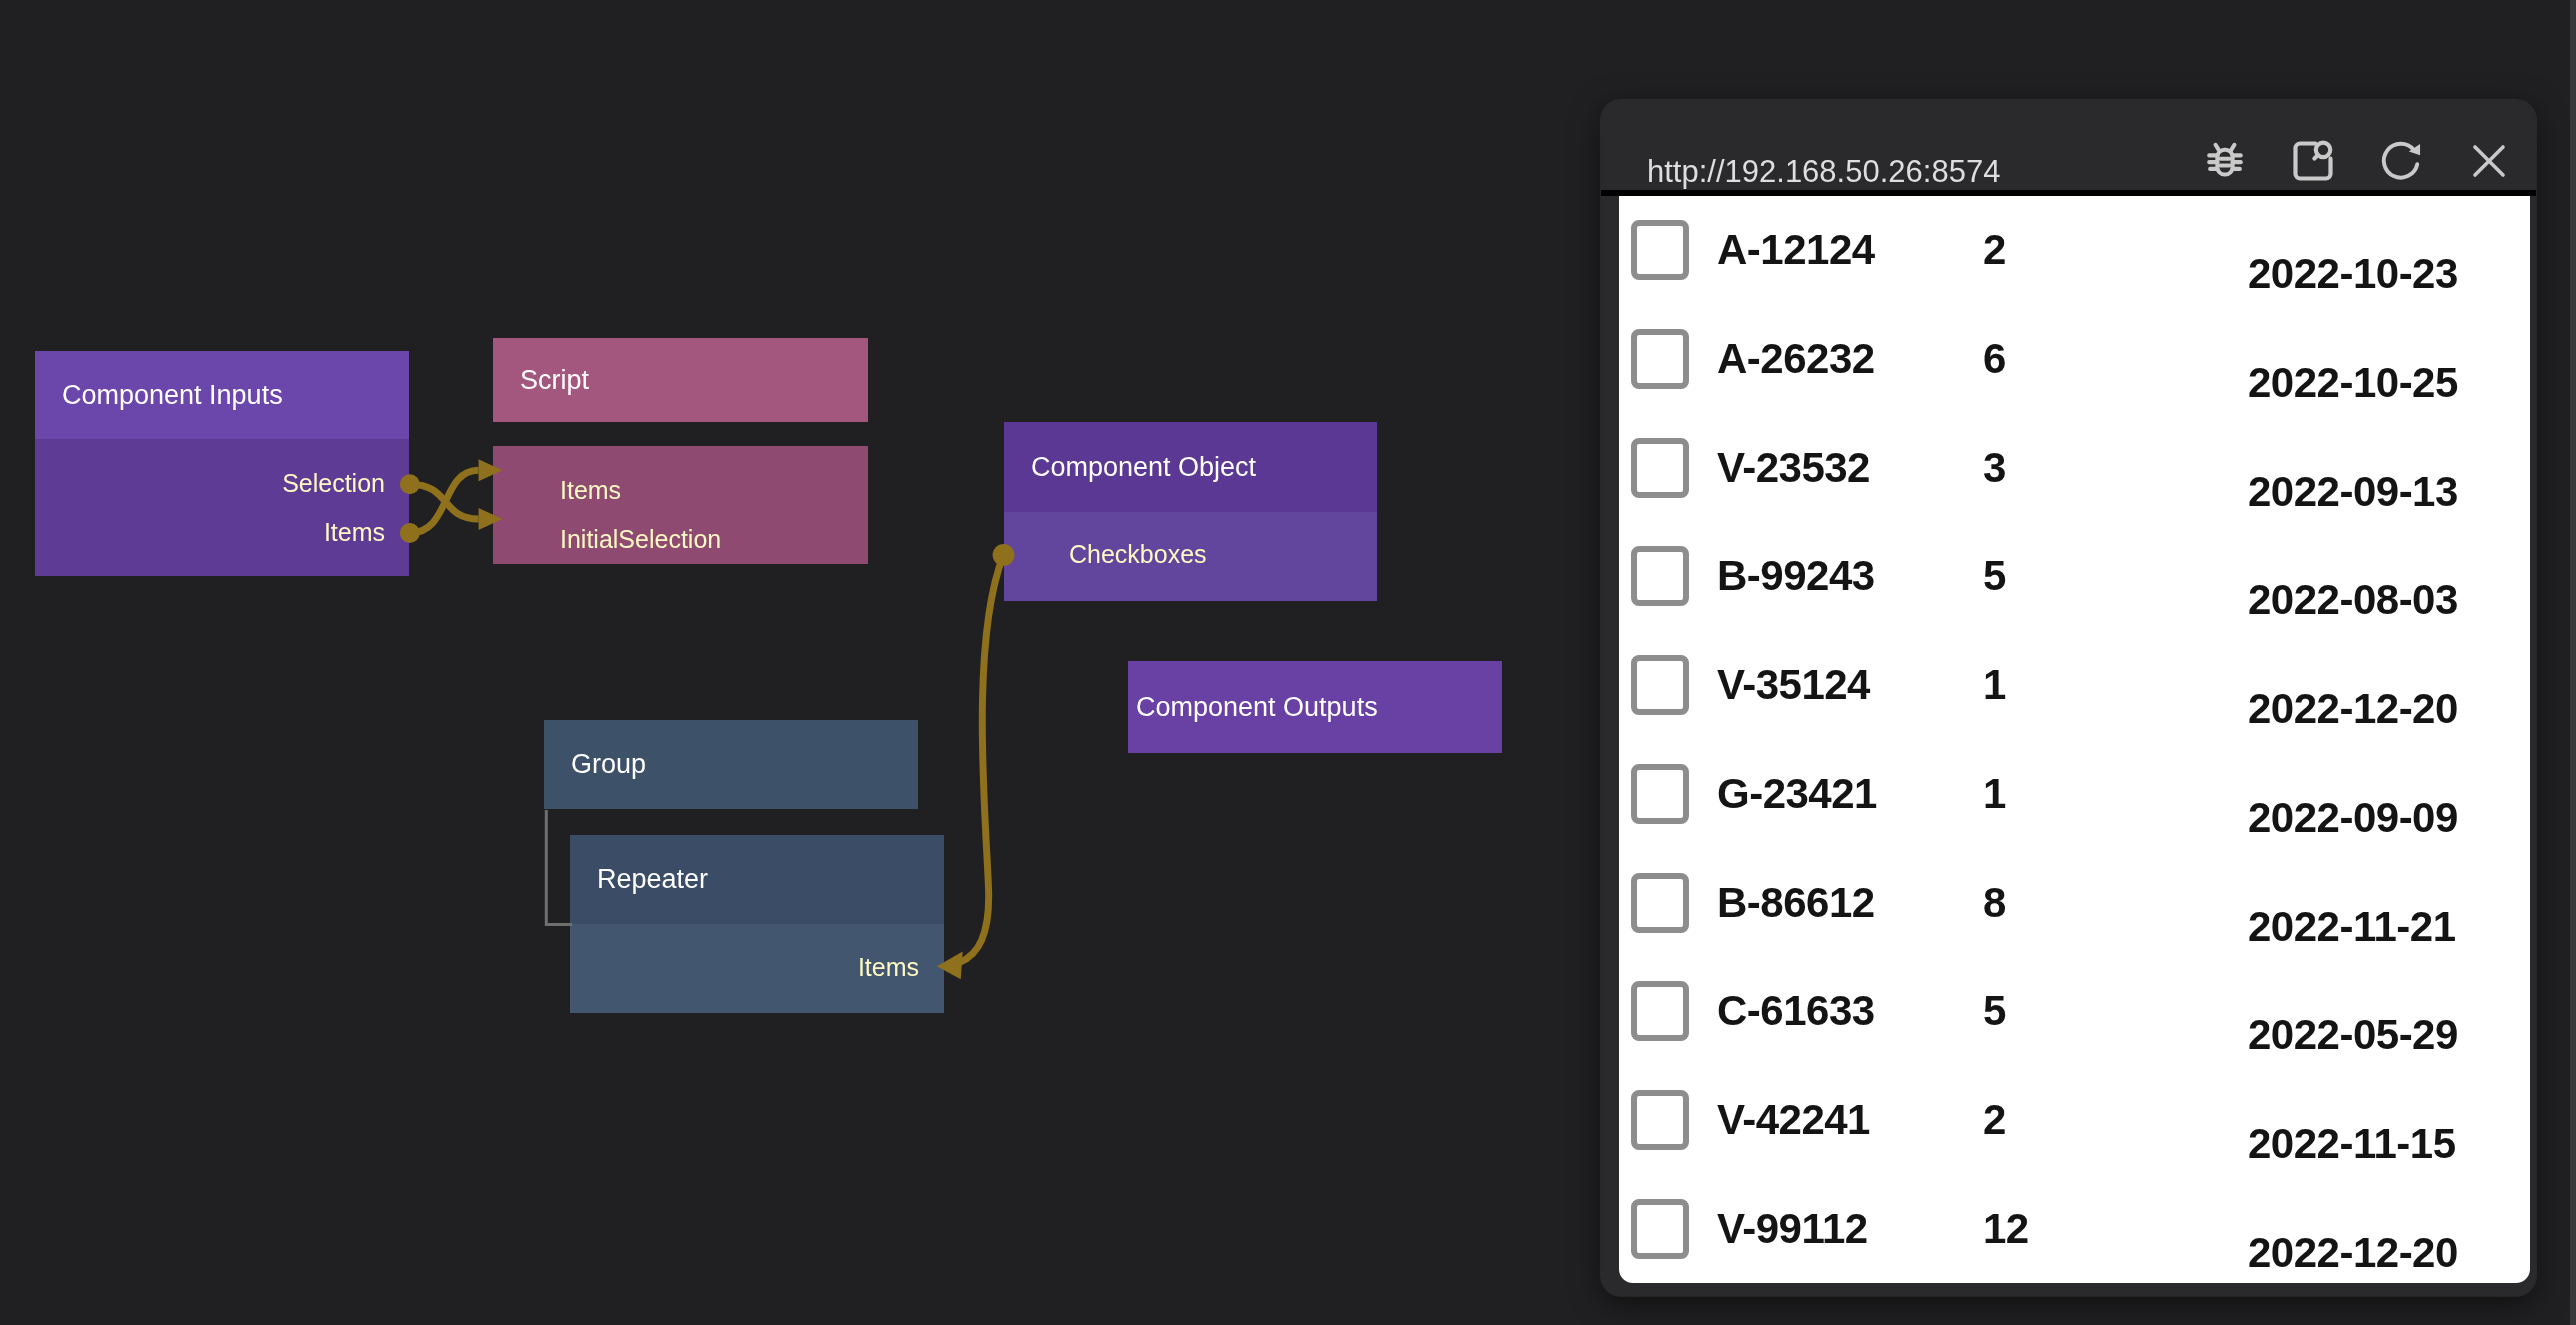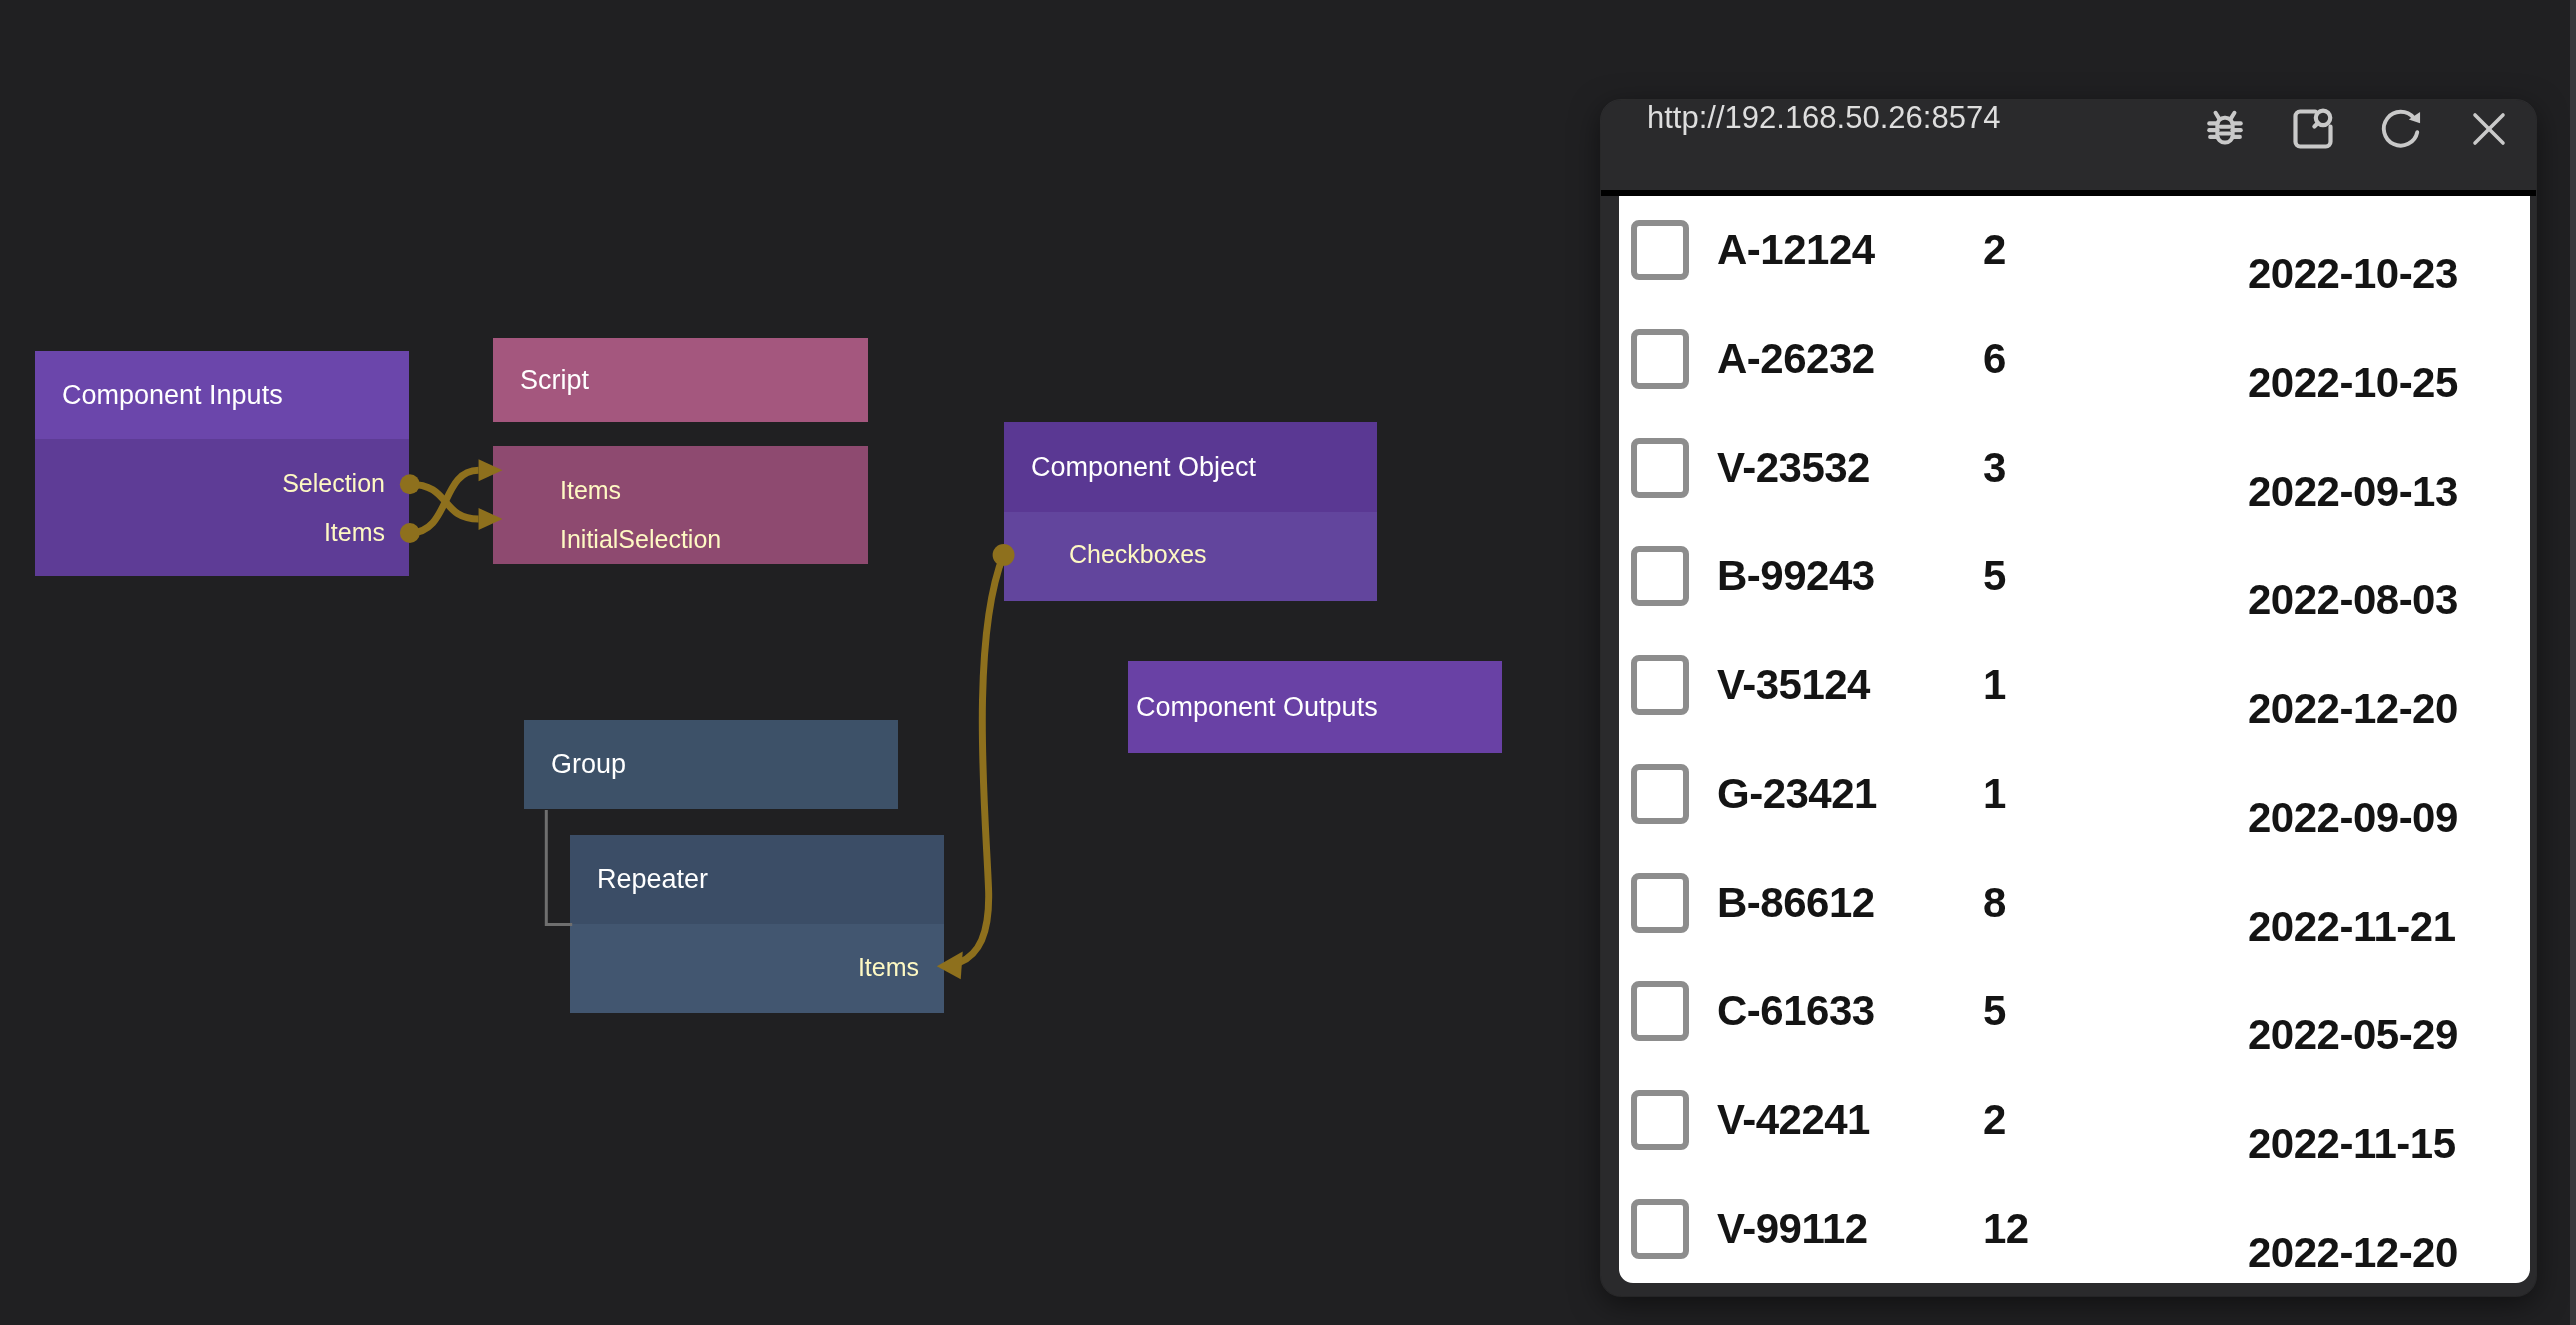--- a/index.html
+++ b/index.html
@@ -22,34 +22,34 @@
   #node-script .node-header{height:89px;background:#a4577e;}
   #node-script .node-body{background:#8e4a70;padding-top:20px;}
 
   #node-component-object{left:1004px;top:422px;width:373px;height:179px;}
   #node-component-object .node-header{height:90px;background:#5a3893;}
   #node-component-object .node-body{background:#62459d;padding-top:18px;}
 
   #node-component-outputs{left:1128px;top:661px;width:374px;height:92px;}
   #node-component-outputs .node-header{height:92px;background:#6941a5;padding-left:8px;}
 
-  #node-group{left:524px;top:720px;width:374px;height:89px;}
+  #node-group{left:544px;top:720px;width:374px;height:89px;}
   #node-group .node-header{height:89px;background:#3d5168;}
 
   #node-repeater{left:570px;top:835px;width:374px;height:178px;}
   #node-repeater .node-header{height:89px;background:#3b4d66;}
   #node-repeater .node-body{background:#425670;padding-top:19px;}
 
   #wire-layer{position:absolute;left:0;top:0;width:2576px;height:1325px;pointer-events:none;}
 
   
   #browser-window{position:absolute;left:1601px;top:100px;width:935px;height:1196px;
                   background:#2a2a2c;border-radius:20px;display:flex;flex-direction:column;
                   box-shadow:0 8px 30px rgba(0,0,0,.5);outline:1.5px solid rgba(255,255,255,.07);}
-  #browser-topbar{height:90px;display:flex;align-items:flex-start;}
+  #browser-topbar{height:90px;display:flex;align-items:flex-end;}
   #url-text{margin-left:46px;color:#dedede;font-size:31px;flex:1;white-space:nowrap;}
   #topbar-buttons{display:flex;align-items:center;gap:30px;margin-right:18px;}
   .icon-btn{width:58px;height:58px;display:flex;align-items:center;justify-content:center;}
   .icon-btn svg{stroke:#c9c9c9;fill:none;stroke-width:1.8;stroke-linecap:round;stroke-linejoin:round;}
   #topbar-divider{height:6px;background:#000;}
   #browser-content{flex:1;background:#ffffff;margin:0 6px 13px 18px;border-radius:0 0 14px 14px;
                    display:flex;flex-direction:column;overflow:hidden;}
 
   .t-row{flex:1;position:relative;font-weight:bold;}
   .t-row .checkbox{position:absolute;left:12px;top:50%;transform:translateY(-50%);

